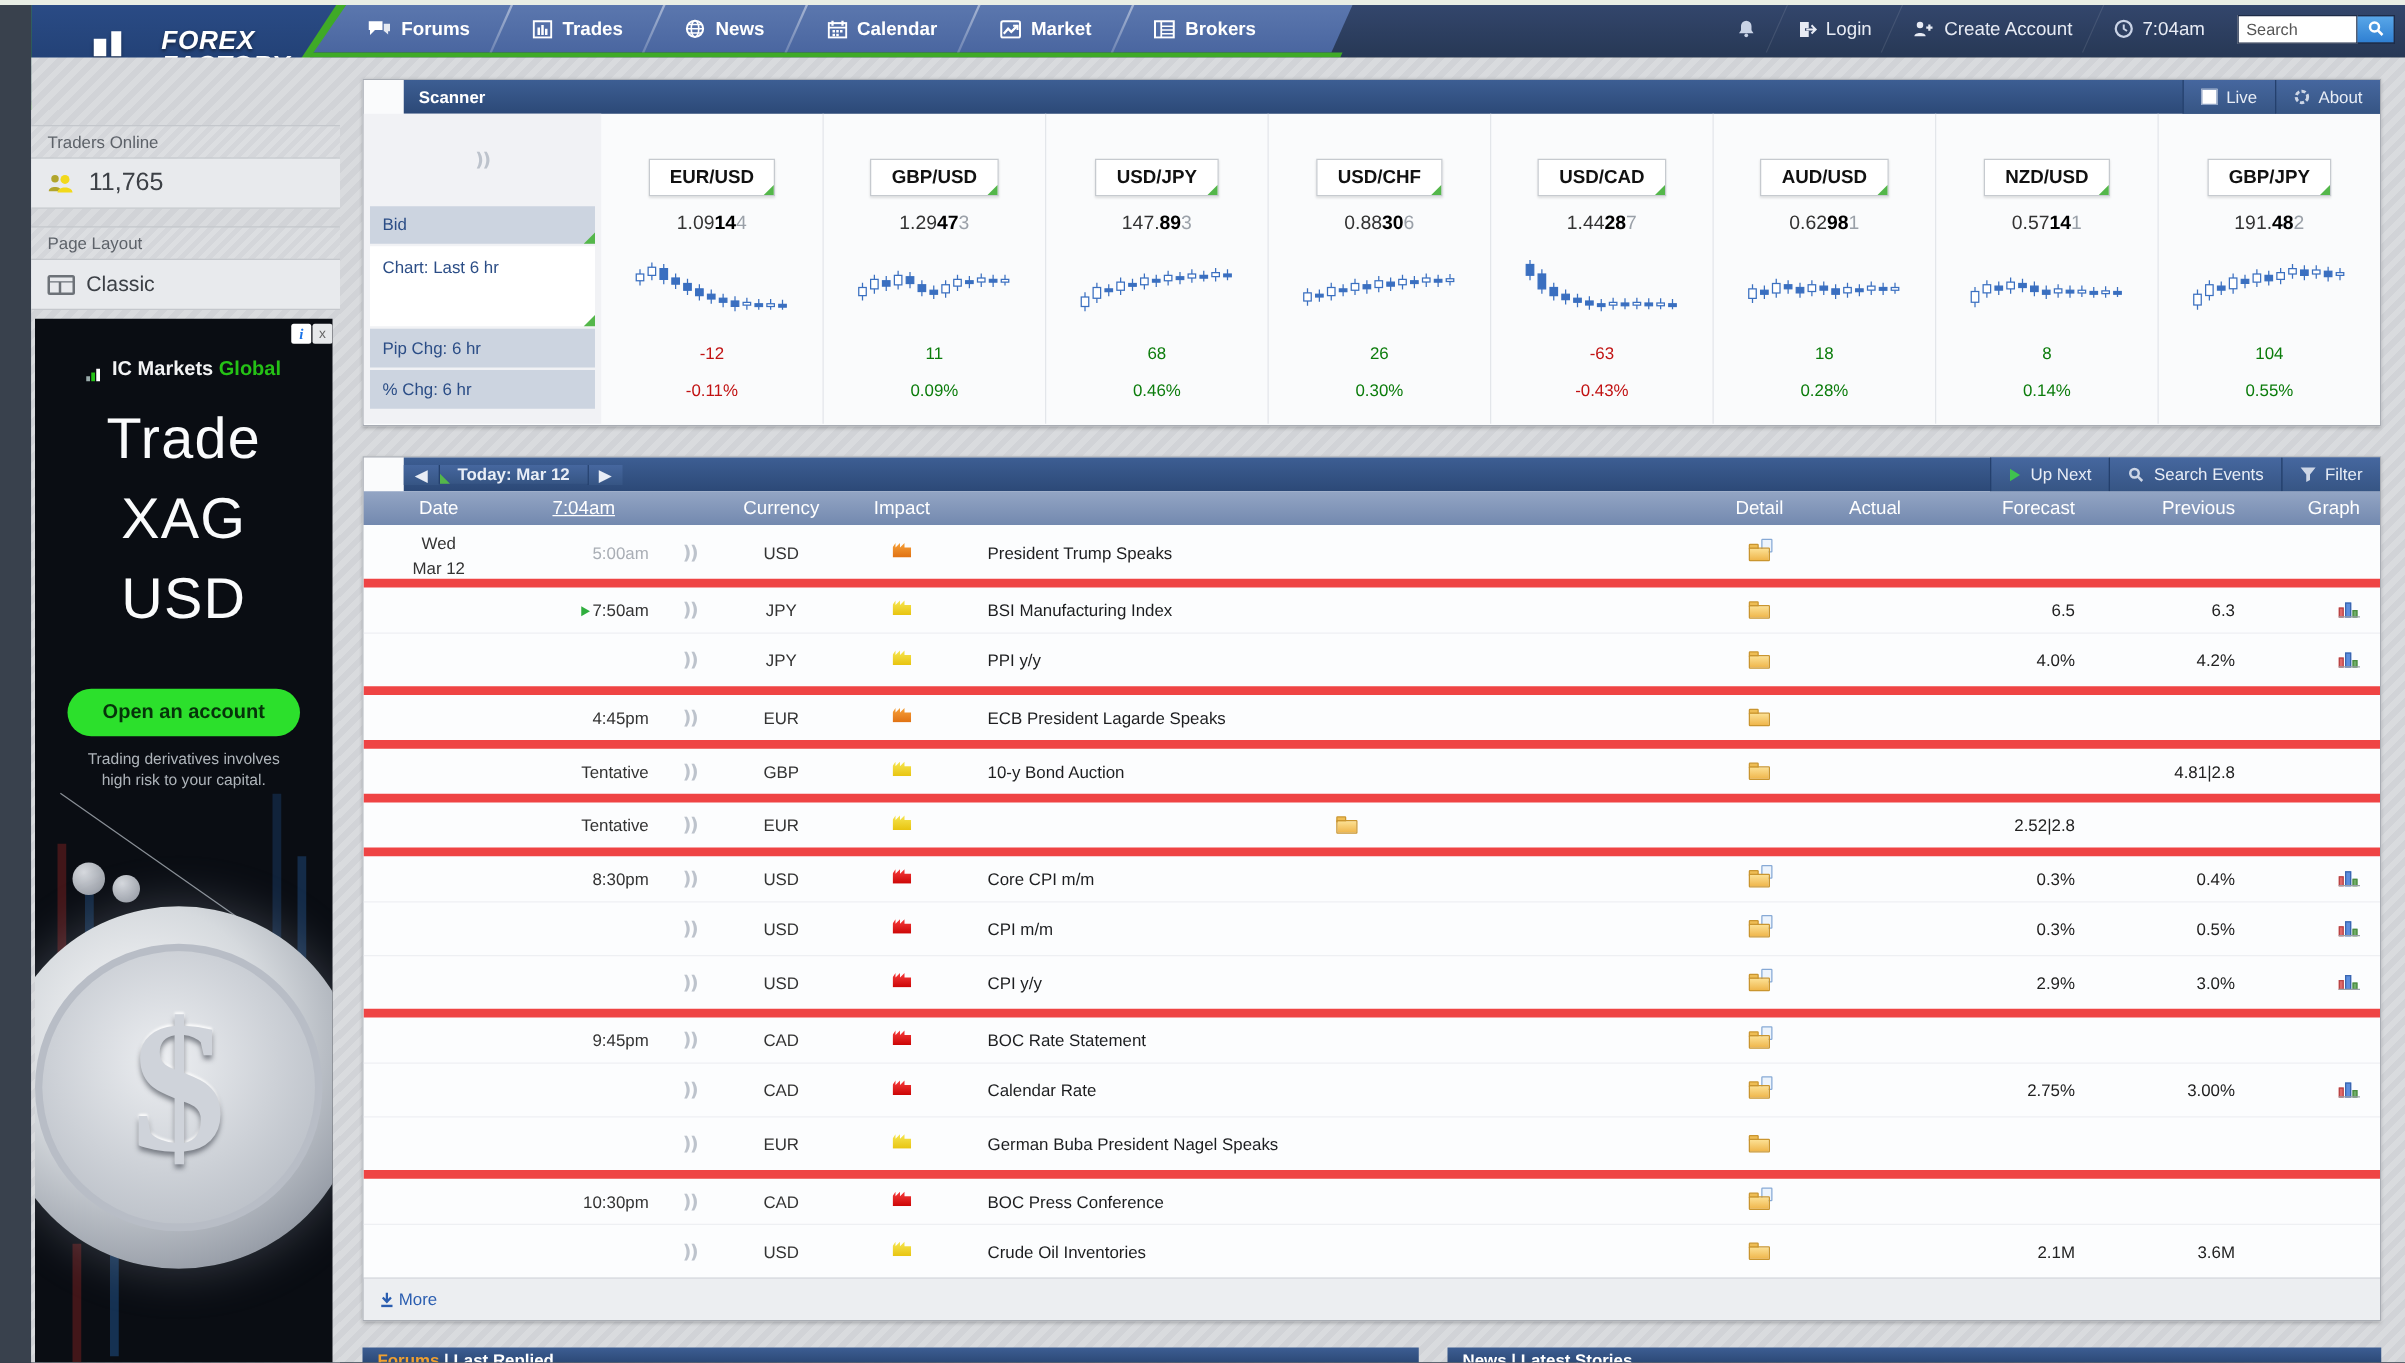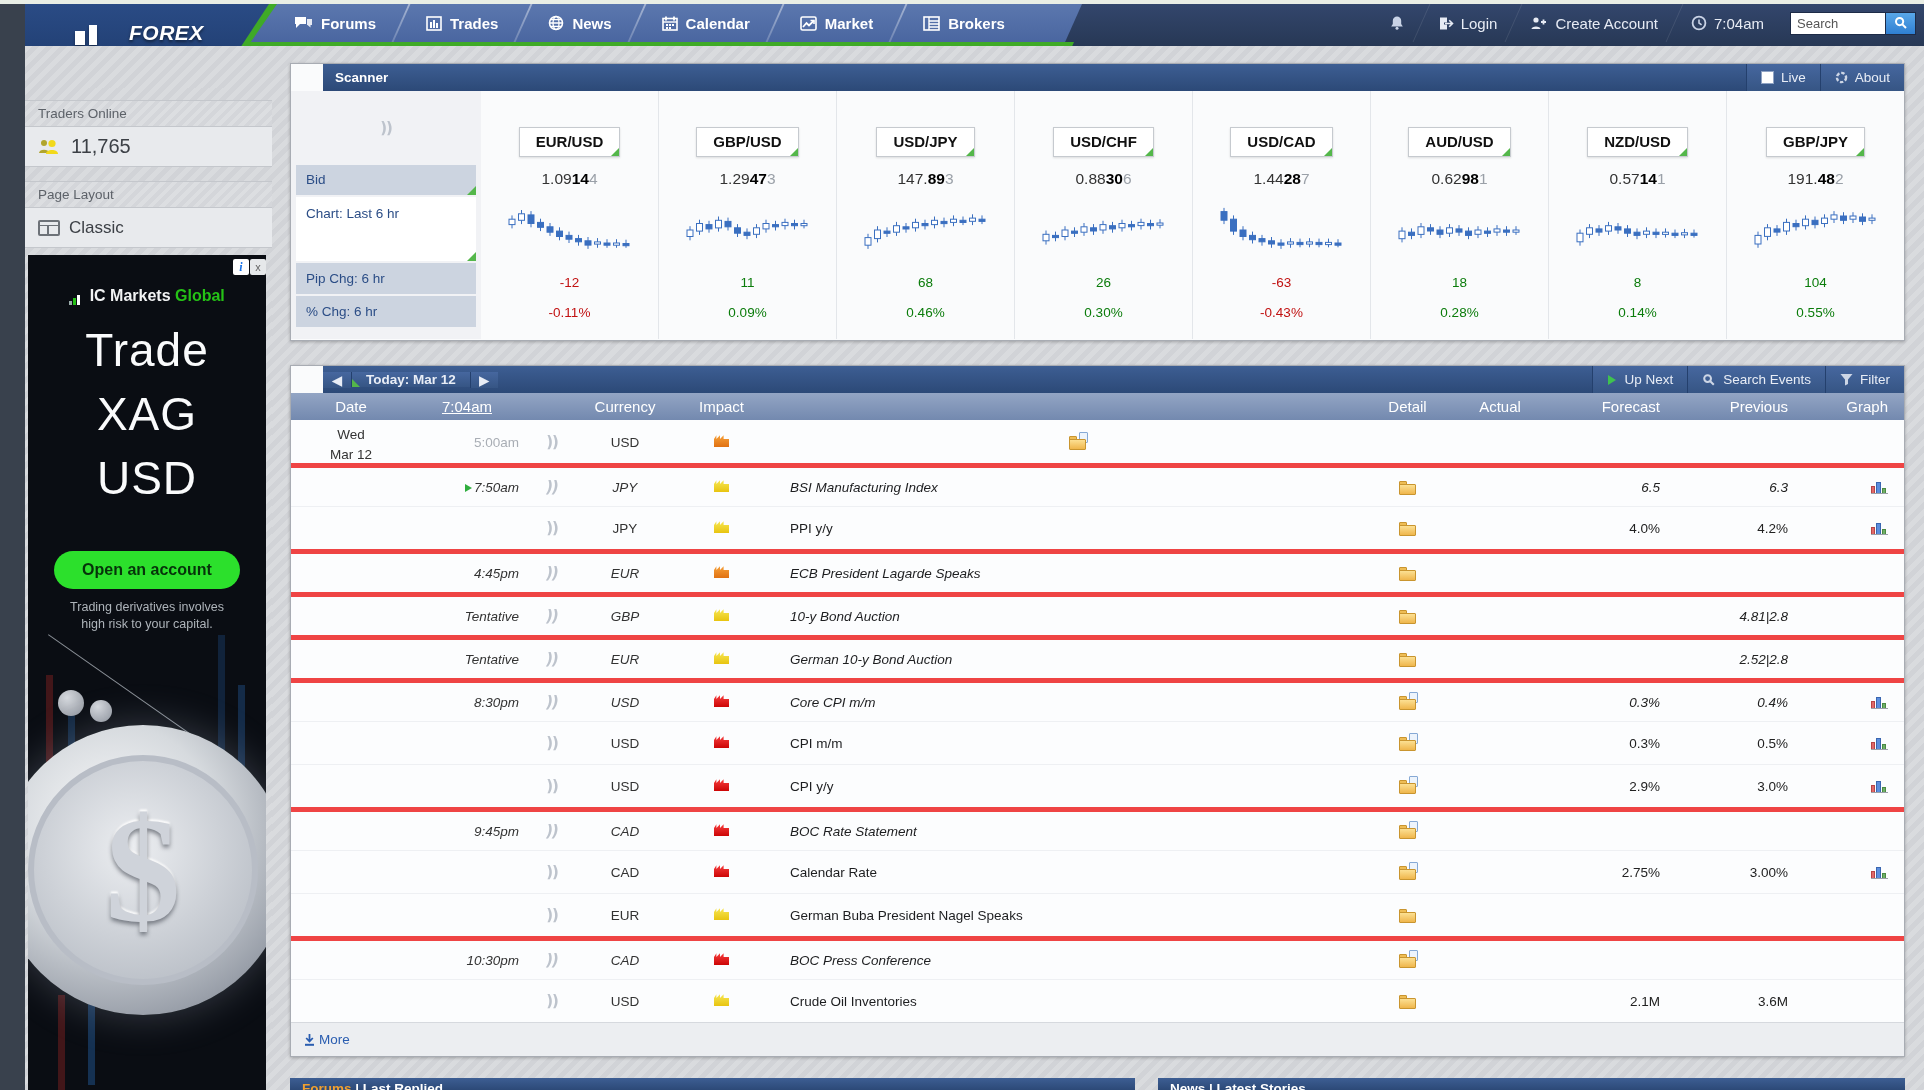--- a/index.html
+++ b/index.html
@@ -131,21 +131,21 @@
   .colhdr { height:27px; display:grid; align-items:center; color:#fff; font-size:15px;
     background:linear-gradient(#93a5c4,#7389af);
     grid-template-columns:120px 112px 58px 88px 105px 606px 55px 130px 107px 128px 104px; }
   .colhdr .ch { text-align:center; }
   .ch-time { text-decoration:underline; cursor:pointer; }
   .ch-right { text-align:right !important; padding-right:12px; }
   .ch-graph { text-align:right !important; padding-right:16px; }
   .crows { background:#fcfdfe; }
   .crow { display:grid; align-items:center; height:43px; background:#fcfdfe; border-top:1px solid #eef0f3;
     grid-template-columns:120px 112px 58px 88px 105px 606px 55px 130px 107px 128px 104px; }
-  .crow.group { border-top:5px solid #ef4444;font-style:italic; }
+  .crow.group { border-top:7px solid #ef4444; }
   .crow:first-child { border-top:none; }
   .c-date { text-align:center; font-size:13.5px; color:#333; line-height:1.45; align-self:start; padding-top:5px; }
   .c-time { text-align:right; padding-right:4px; font-size:13.5px; color:#333; white-space:nowrap; }
   .c-time.muted { color:#a9aeb5; }
   .playmark { display:inline-block; width:0; height:0; border-left:7px solid #2fae3e;
     border-top:4.5px solid transparent; border-bottom:4.5px solid transparent; margin-right:2px; }
   .c-spk { text-align:center; }
   .c-cur { text-align:center; font-size:13.5px; color:#333; }
   .c-imp { text-align:center; }
   .imp { display:inline-block; width:15px; height:13px;
@@ -758,20 +758,21 @@
     <div class="crows" id="crows">
         <div class="crow">
           <span class="c-date">
             <div>Wed</div>
             <div>Mar 12</div>
           </span>
           <span class="c-time muted">5:00am</span>
           <span class="c-spk"><span class="spk">))</span></span>
           <span class="c-cur">USD</span>
           <span class="c-imp"><span class="imp imp-orange"></span></span>
+          <span class="c-event">President Trump Speaks</span>
           <span class="c-det"><span class="fold"><i class="fdoc"></i><i class="ftab"></i><i class="fbody"></i></span></span>
           <span class="c-act"></span>
           <span class="c-for"></span>
           <span class="c-prev"></span>
           <span class="c-graph"></span>
         </div>
         <div class="crow group">
           <span class="c-date"></span>
           <span class="c-time"><span class="playmark"></span>7:50am</span>
           <span class="c-spk"><span class="spk">))</span></span>
@@ -822,21 +823,20 @@
           <span class="c-for"></span>
           <span class="c-prev">4.81|2.8</span>
           <span class="c-graph"></span>
         </div>
         <div class="crow group">
           <span class="c-date"></span>
           <span class="c-time">Tentative</span>
           <span class="c-spk"><span class="spk">))</span></span>
           <span class="c-cur">EUR</span>
           <span class="c-imp"><span class="imp imp-yellow"></span></span>
-          <span class="c-event">German 10-y Bond Auction</span>
           <span class="c-det"><span class="fold"><i class="ftab"></i><i class="fbody"></i></span></span>
           <span class="c-act"></span>
           <span class="c-for"></span>
           <span class="c-prev">2.52|2.8</span>
           <span class="c-graph"></span>
         </div>
         <div class="crow group">
           <span class="c-date"></span>
           <span class="c-time">8:30pm</span>
           <span class="c-spk"><span class="spk">))</span></span>

